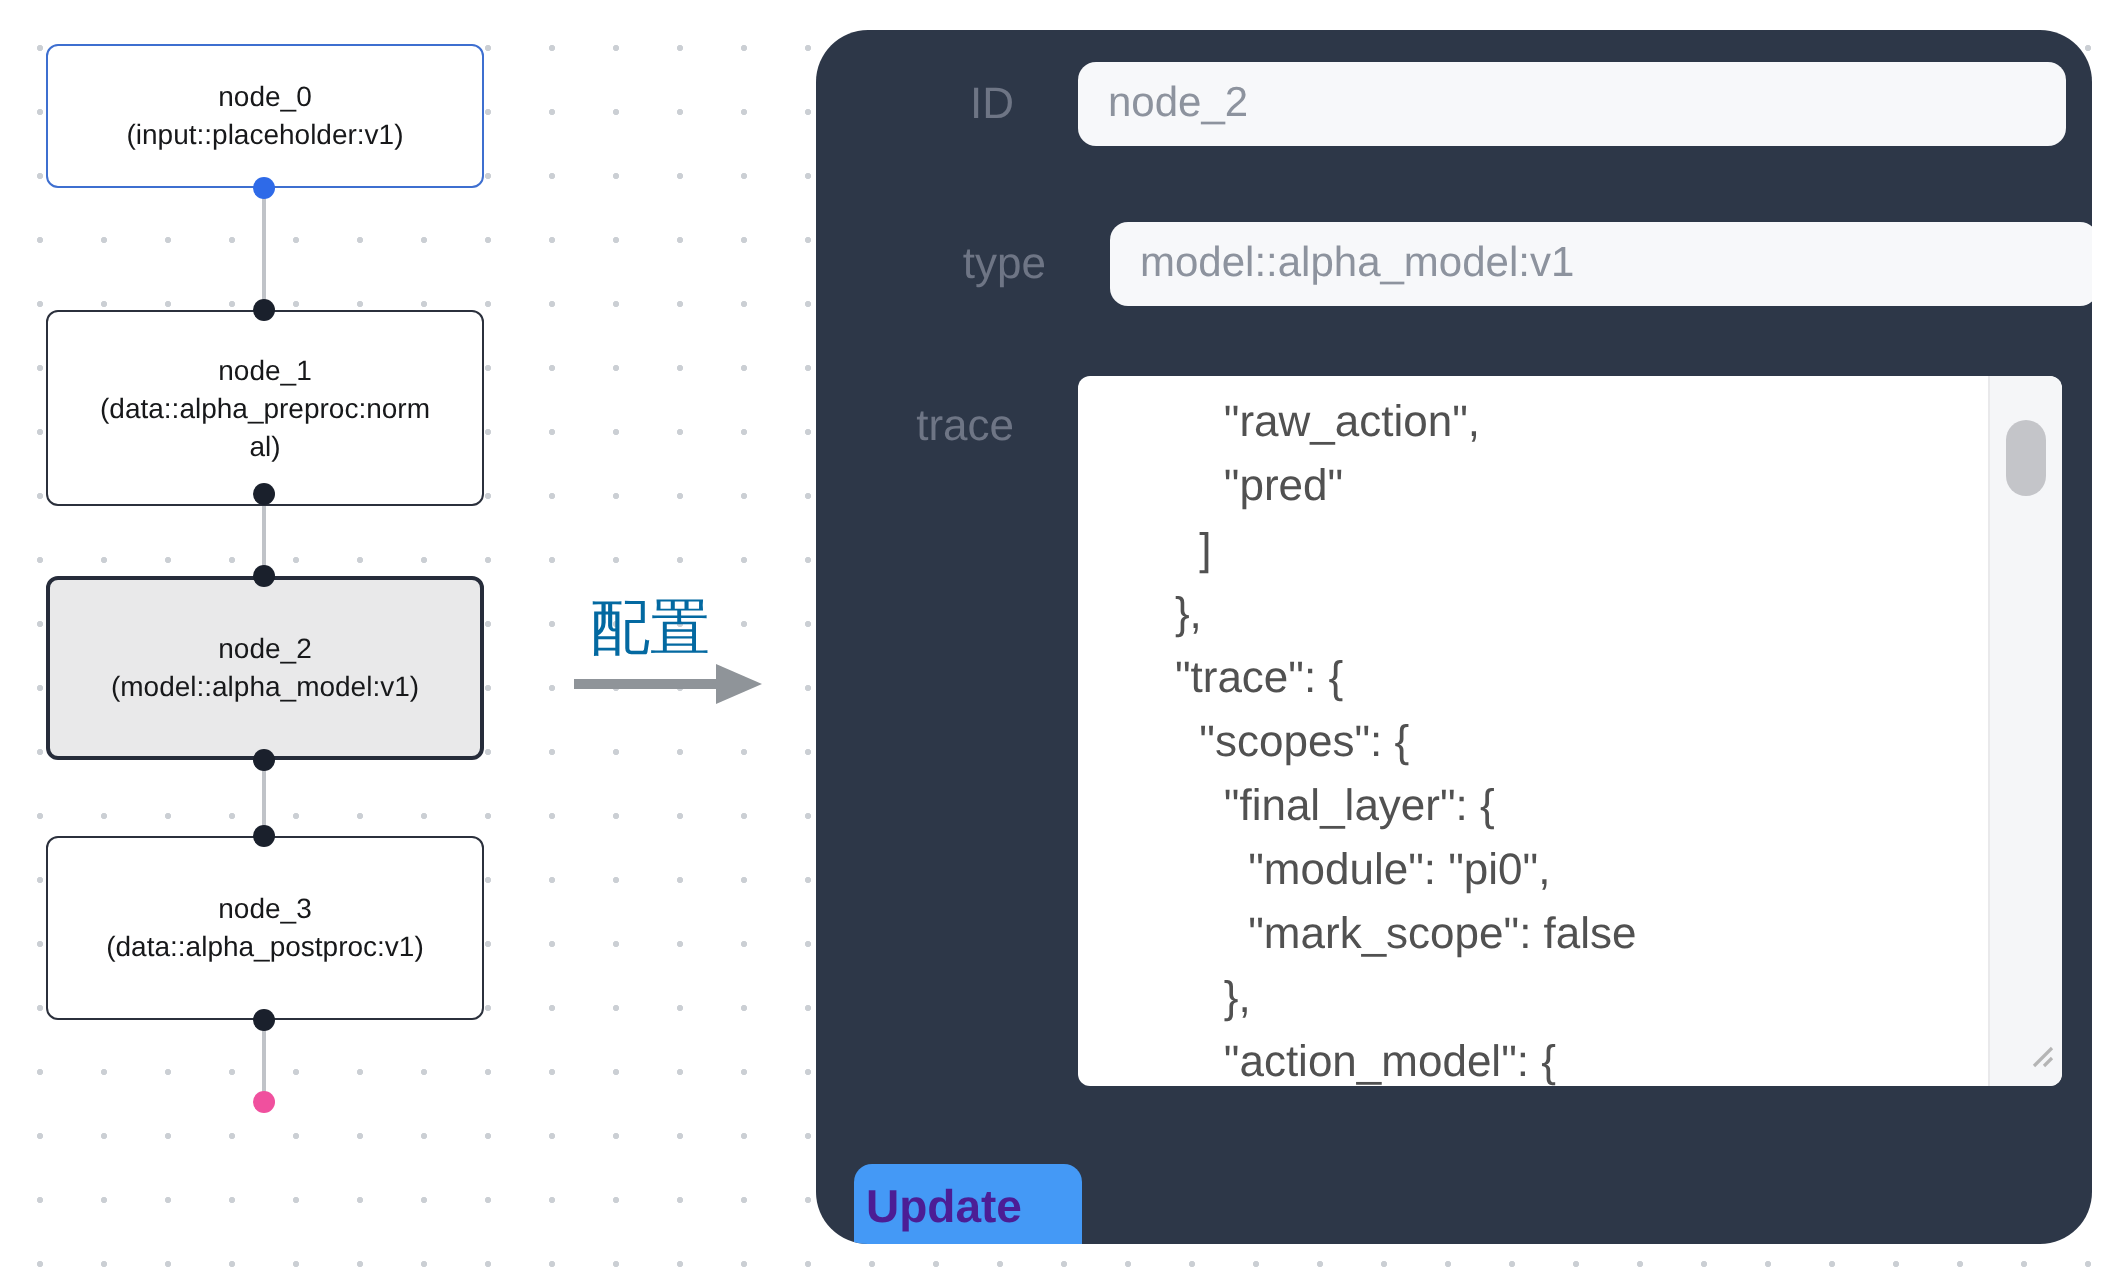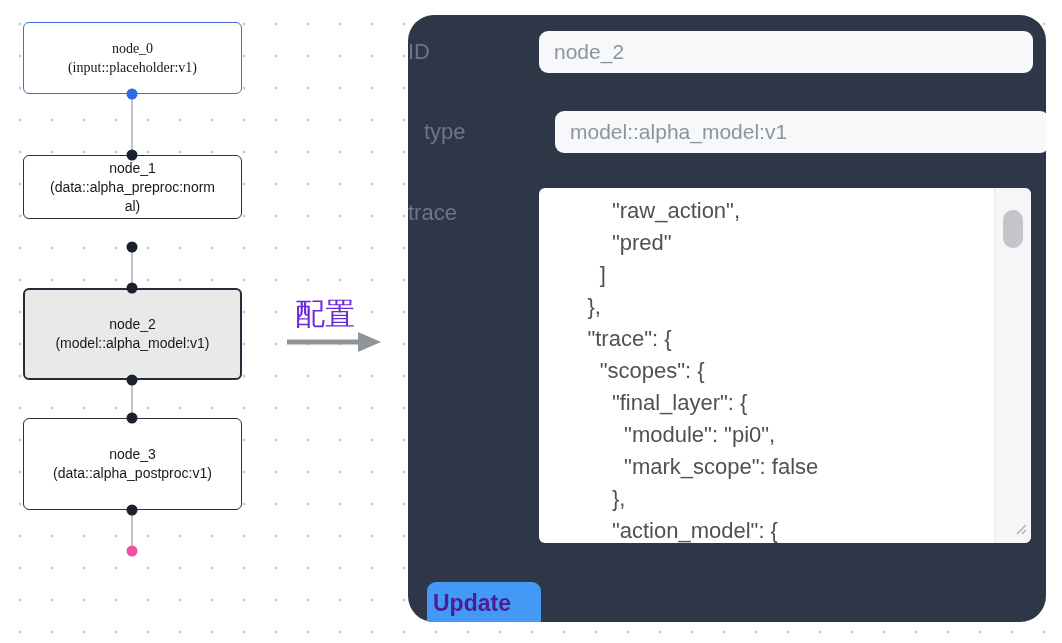--- a/index.html
+++ b/index.html
@@ -13,38 +13,38 @@
   
   .flow-node{
     position:absolute;left:23px;width:219px;box-sizing:border-box;
     background:#ffffff;border:1.5px solid #2b303c;border-radius:6px;
     display:flex;flex-direction:column;justify-content:center;align-items:center;
     z-index:2;
   }
   .flow-node .node-name{font-size:14px;line-height:19px;color:#17181a;text-align:center;}
   .flow-node .node-type{font-size:14px;line-height:19px;color:#17181a;text-align:center;
     width:168px;word-break:break-all;}
-  .node-input{border-color:#3e6fd0;font-family:Liberation Serif, serif;}
+  .node-input{border-color:#3e6fd0;}
   .node-selected{background:#e9e9ea;border-width:2px;border-color:#262c3a;}
   .node-output{border-color:#ee4d9b;}
   .edge{position:absolute;left:131px;width:2px;background:#c0c3c8;z-index:1;}
   .handle{position:absolute;width:11px;height:11px;border-radius:50%;
     background:#1a202c;z-index:3;transform:translate(-50%,-50%);left:132px;}
   .handle-blue{background:#2e6ae8;}
   .handle-pink{background:#f0509e;}
   
-  .transfer-label{position:absolute;left:295px;top:294px;font-size:30px;color:#6d28d9;}
+  .transfer-label{position:absolute;left:295px;top:294px;font-size:30px;color:#0369a1;}
   .transfer-arrow{position:absolute;left:286px;top:330px;}
   
   .panel{
     position:absolute;left:408px;top:15px;width:638px;height:607px;
     background:#2d3748;border-radius:26px;overflow:hidden;z-index:4;
   }
   .field-row{position:absolute;left:0;display:flex;align-items:center;width:100%;}
-  .field-label{width:99px;font-size:22px;color:#6e7585;flex:none;}
+  .field-label{width:99px;text-align:right;font-size:22px;color:#6e7585;flex:none;}
   .field-input{
     margin-left:32px;width:494px;height:42px;box-sizing:border-box;flex:none;
     border:none;outline:none;border-radius:9px;background:#f7f8fa;
     color:#8d939e;font-size:21px;padding:0 15px;font-family:"Liberation Sans",sans-serif;
   }
   .row-id{top:16px;}
   .row-type{top:96px;padding-left:16px;}
   .row-config{top:173px;align-items:flex-start;}
   .row-config .field-label{padding-top:12px;}
   .config-box{
@@ -79,21 +79,21 @@
 
   <div class="edge" style="top:94px;height:61px;"></div>
   <div class="edge" style="top:247px;height:41px;"></div>
   <div class="edge" style="top:380px;height:38px;"></div>
   <div class="edge" style="top:510px;height:41px;"></div>
 
   <div class="flow-node node-input" style="top:22px;height:72px;">
     <div class="node-name">node_0</div>
     <div class="node-type">(input::placeholder:v1)</div>
   </div>
-  <div class="flow-node" style="top:155px;height:64px;">
+  <div class="flow-node" style="top:155px;height:98px;">
     <div class="node-name">node_1</div>
     <div class="node-type">(data::alpha_preproc:normal)</div>
   </div>
   <div class="flow-node node-selected" style="top:288px;height:92px;">
     <div class="node-name">node_2</div>
     <div class="node-type">(model::alpha_model:v1)</div>
   </div>
   <div class="flow-node" style="top:418px;height:92px;">
     <div class="node-name">node_3</div>
     <div class="node-type">(data::alpha_postproc:v1)</div>

